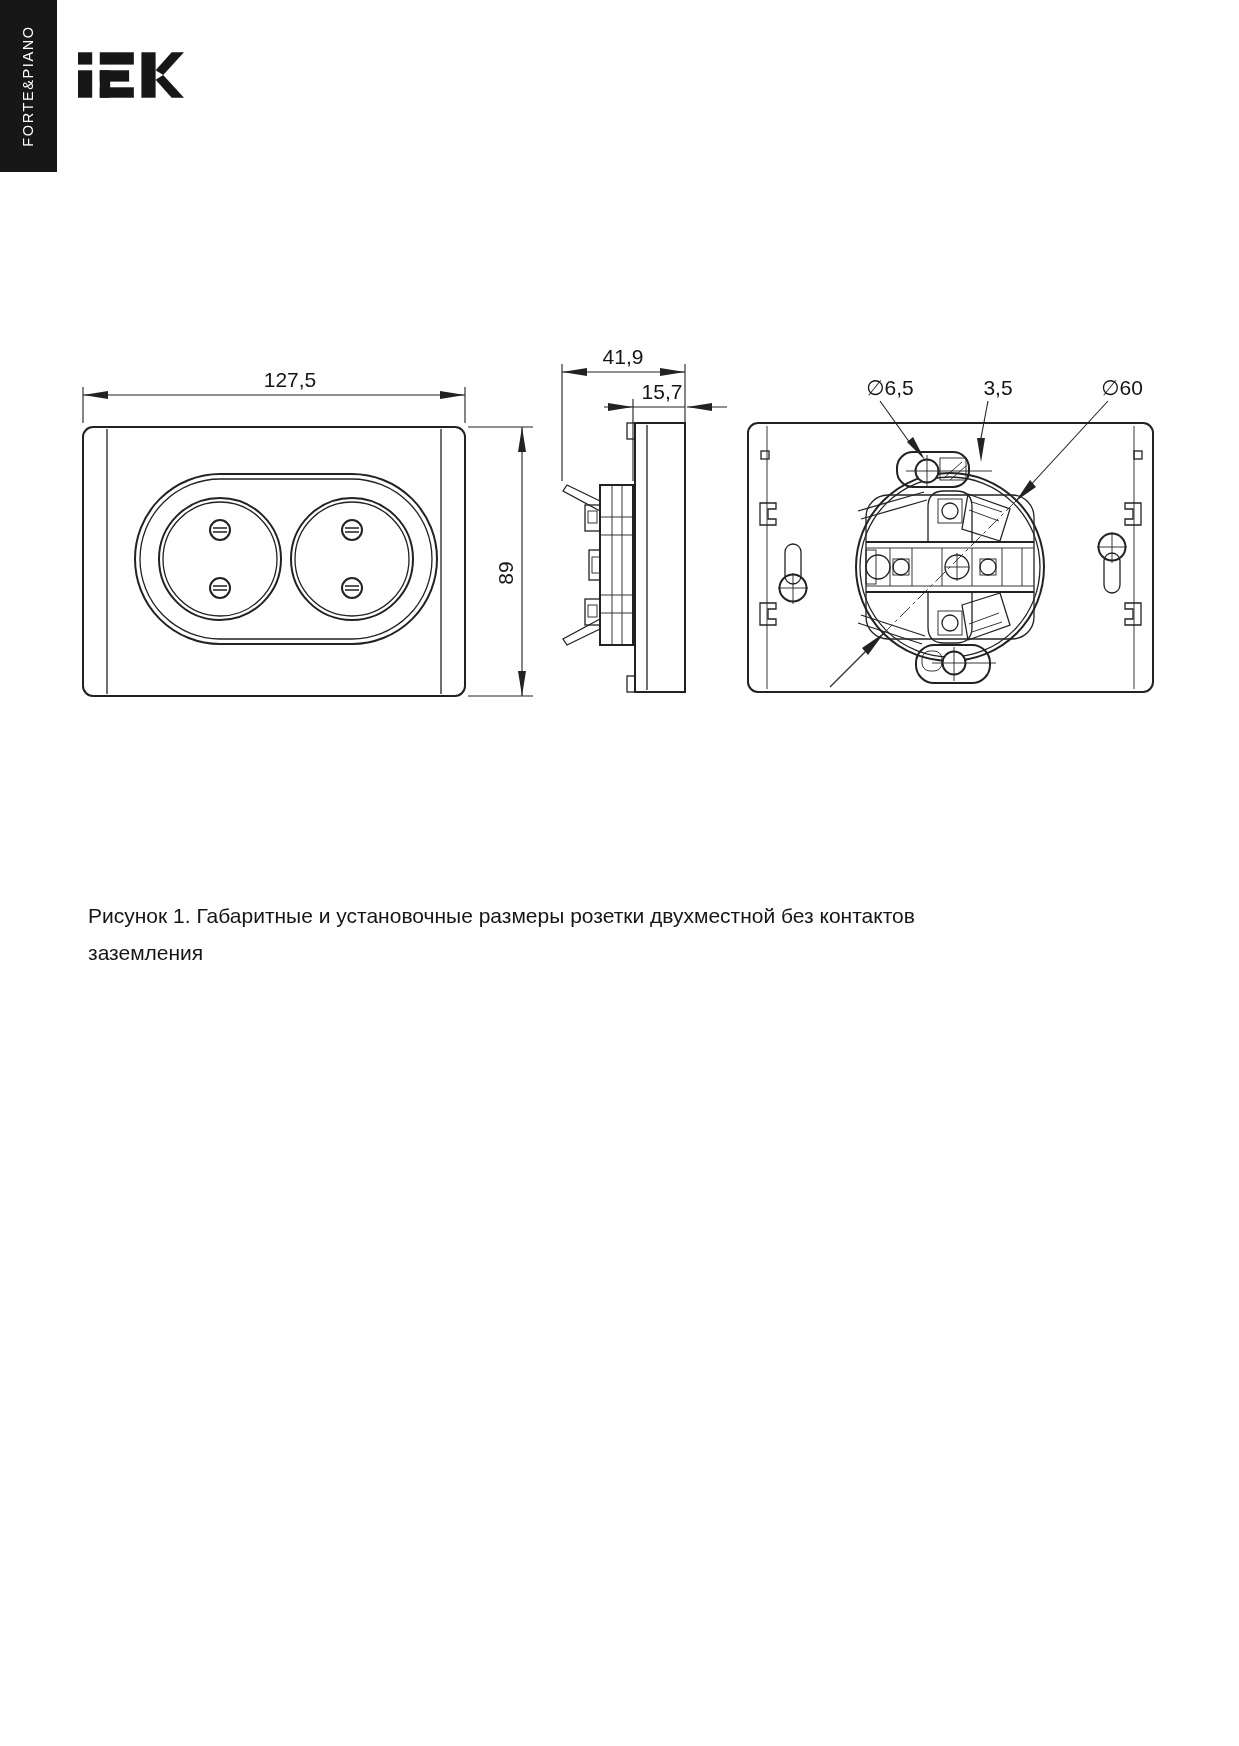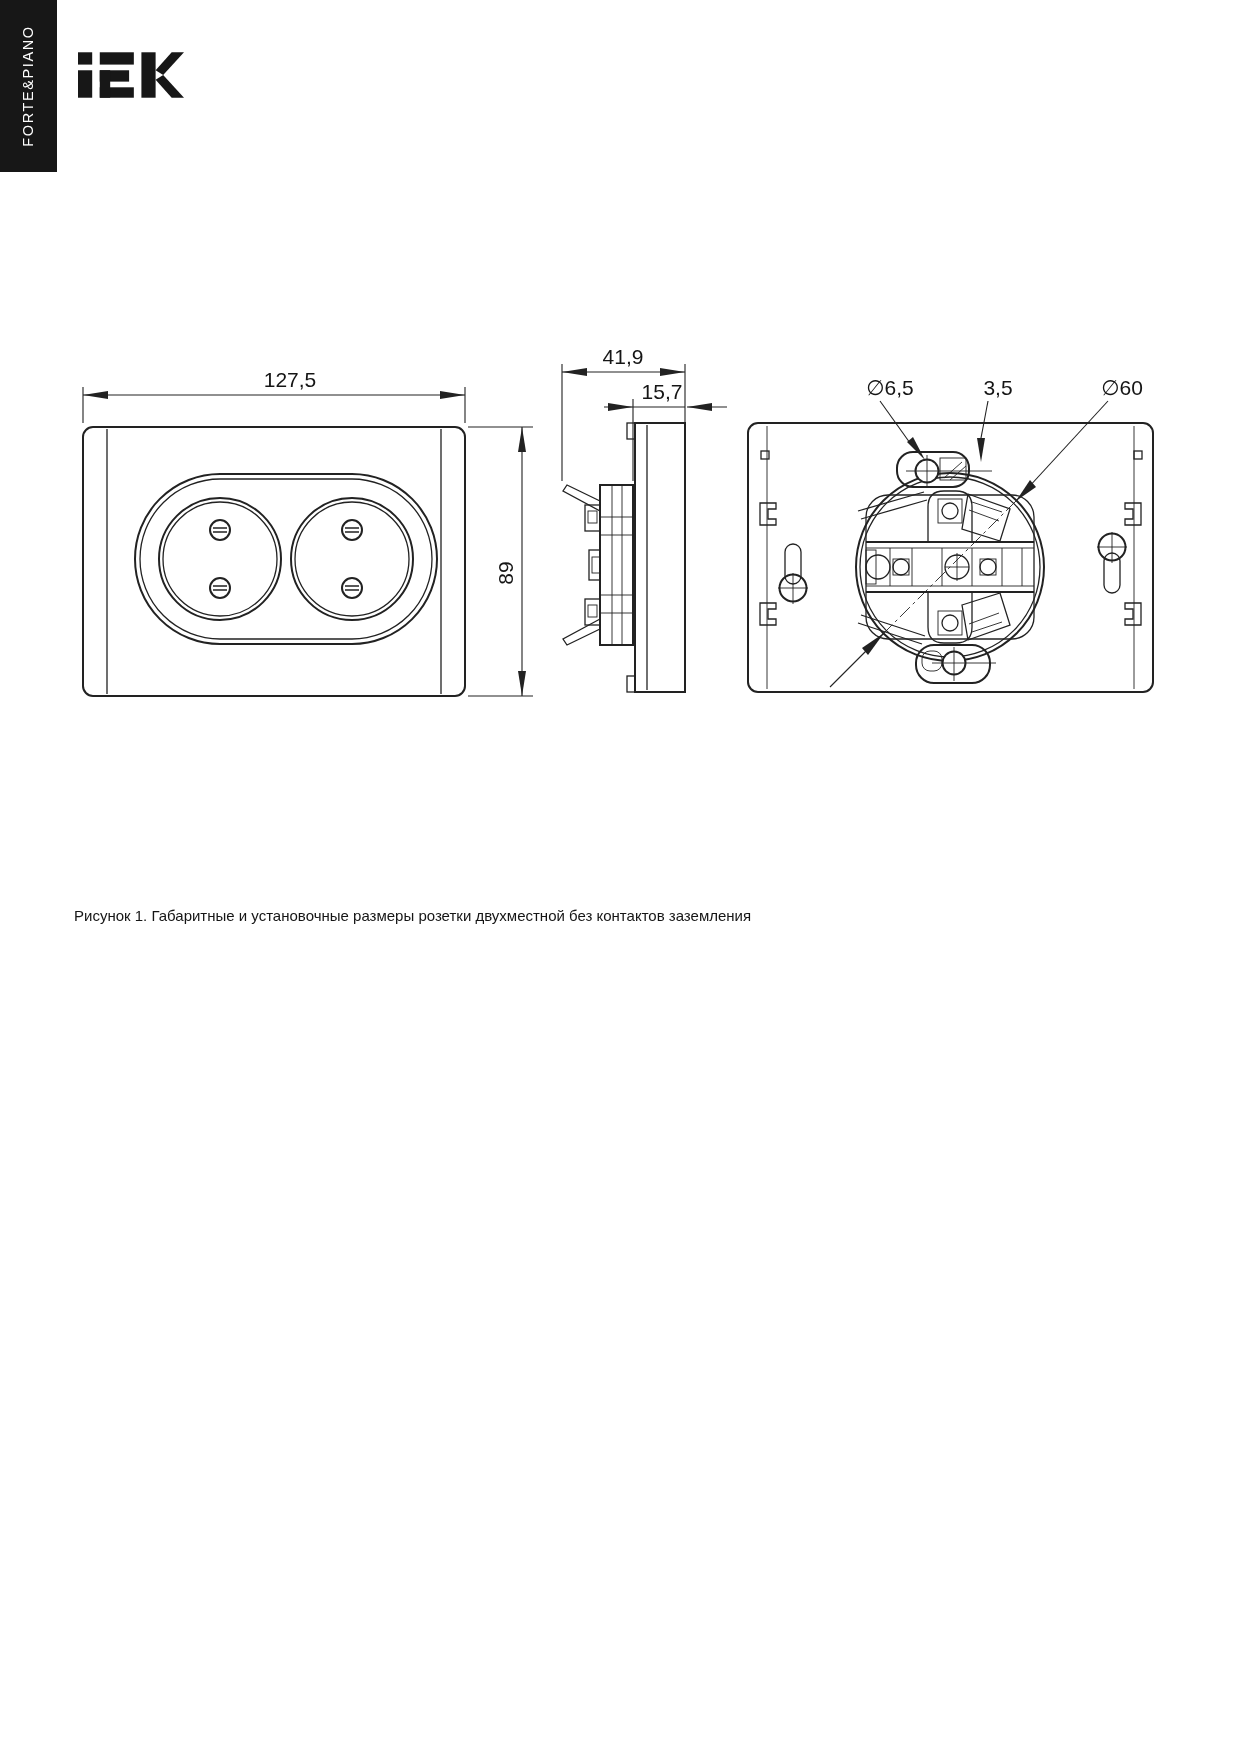--- a/index.html
+++ b/index.html
@@ -4,21 +4,21 @@
 <style>
   html,body{margin:0;padding:0;background:#ffffff;}
   .page{position:relative;width:1239px;height:1746px;background:#fff;overflow:hidden;
         font-family:"Liberation Sans",sans-serif;}
   .banner{position:absolute;left:0;top:0;width:57px;height:172px;background:#171717;overflow:hidden;}
   .banner-text{position:absolute;top:0;left:0;width:172px;height:57px;line-height:57px;
         text-align:center;color:#fff;font-size:14.5px;letter-spacing:1.6px;
         transform:rotate(-90deg) translateX(-172px);transform-origin:0 0;white-space:nowrap;}
   .logo{position:absolute;left:78px;top:52px;}
   .drawing{position:absolute;left:0;top:295px;}
-  .caption{position:absolute;left:74px;top:897px;width:880px;font-size:15px;
+  .caption{position:absolute;left:88px;top:897px;width:880px;font-size:21px;
         line-height:37px;color:#151515;}
   svg text{font-family:"Liberation Sans",sans-serif;font-size:21px;fill:#151515;}
   .ol{stroke:#222;stroke-width:2;fill:none;}
   .ow{stroke:#222;stroke-width:2;fill:#fff;}
   .ml{stroke:#222;stroke-width:1.3;fill:none;}
   .tl{stroke:#222;stroke-width:0.9;fill:none;}
   .dim{stroke:#222;stroke-width:1.1;fill:none;}
   .ar{fill:#222;stroke:none;}
 </style>
 </head>

